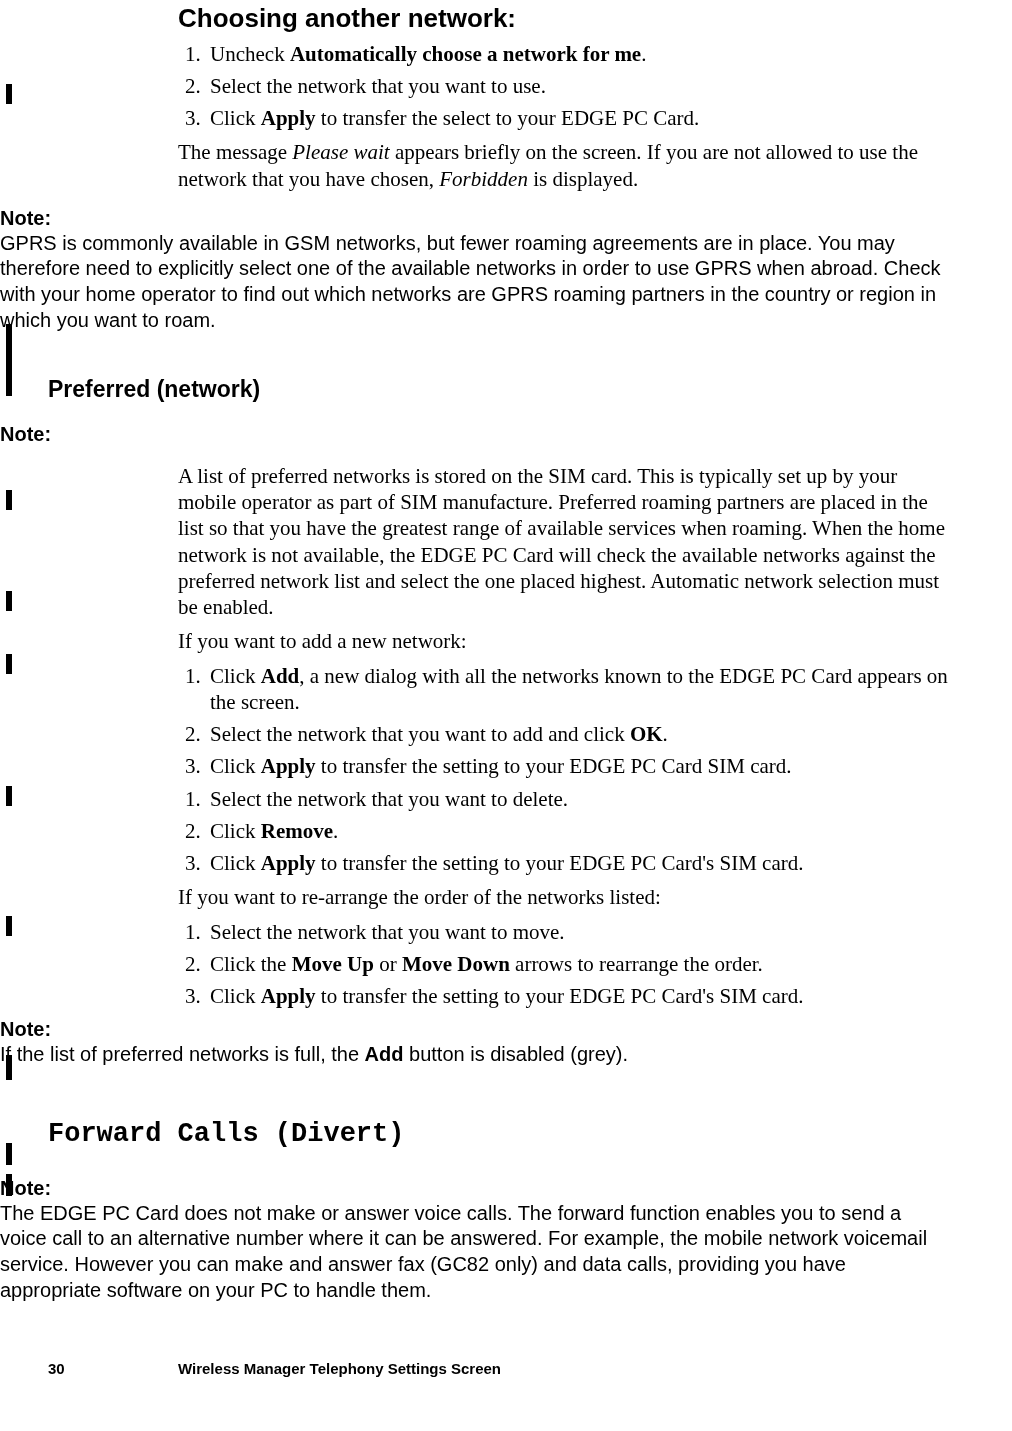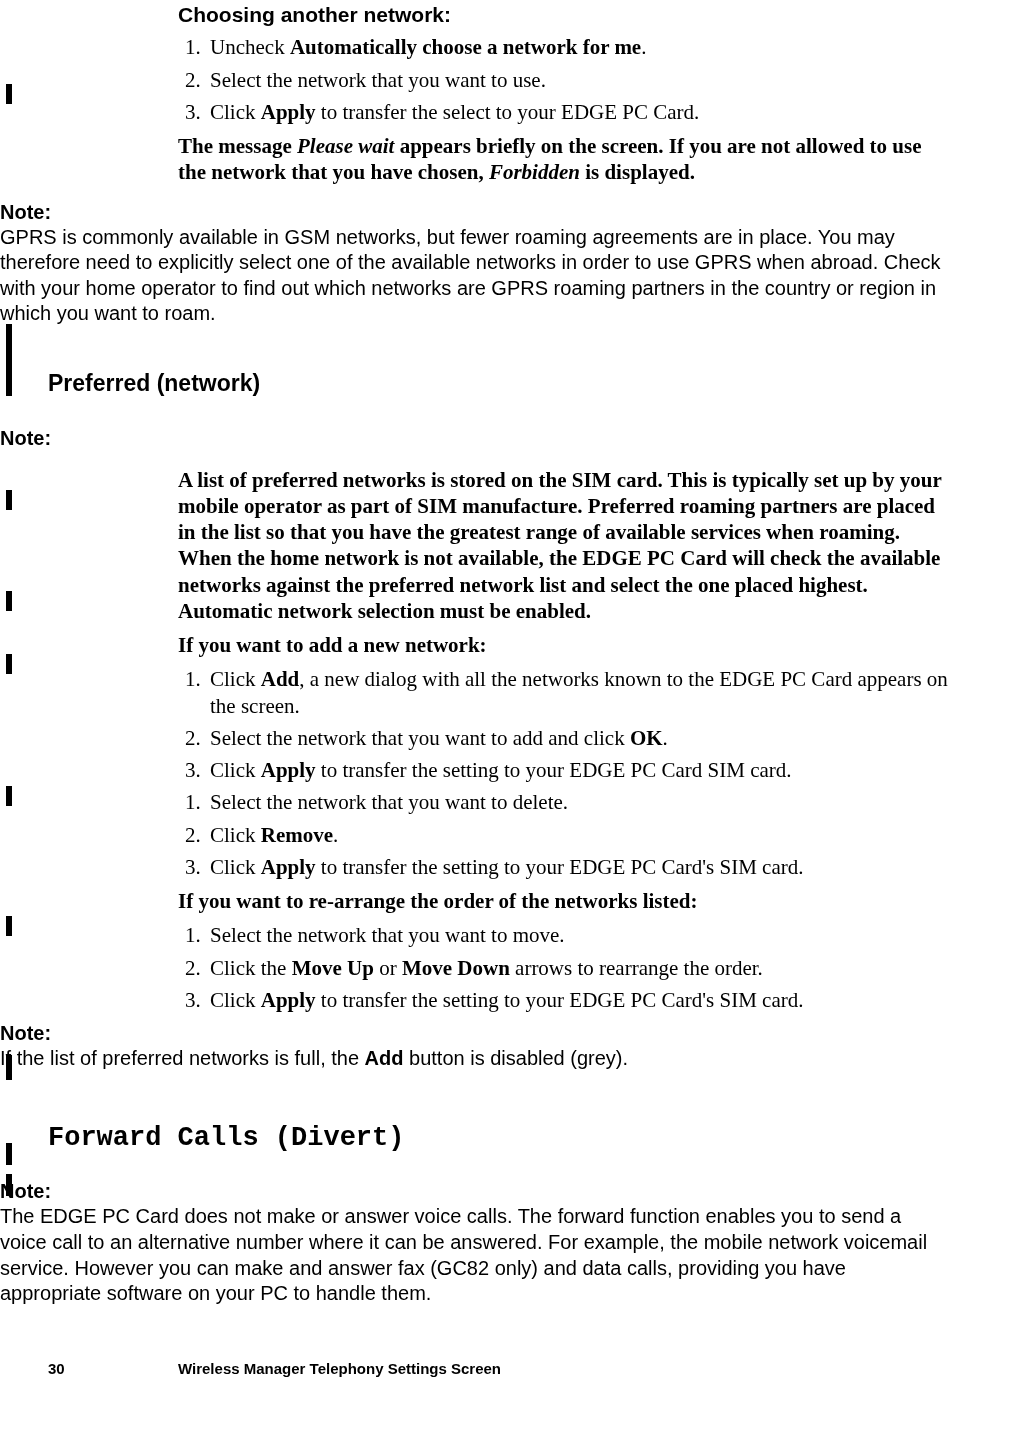--- a/index.html
+++ b/index.html
@@ -22,52 +22,51 @@
   .col-text {
     margin-left: 178px;
     margin-right: 60px;
   }
   .col-note {
     margin-right: 60px;
   }
   .h4 {
     font-family: Arial, Helvetica, sans-serif;
     font-weight: bold;
-    font-size: 21px;
+    font-size: 26px;
     margin-top: 0;
     margin-bottom: 6px;
   }
   .h3 {
     font-family: Arial, Helvetica, sans-serif;
     font-weight: bold;
     font-size: 23px;
     margin-left: 48px;
     margin-top: 42px;
-    margin-bottom: 28px;
+    margin-bottom: 18px;
   }
   .h2 {
     font-family: Liberation Mono, monospace;
     font-weight: bold;
     font-size: 27px;
     margin-left: 48px;
     margin-top: 50px;
     margin-bottom: 24px;
   }
   ol.steps {
     list-style: decimal;
     padding-left: 28px;
     margin: 0 0 6px 0;
   }
   ol.steps li {
     padding-left: 4px;
     margin-bottom: 6px;
   }
   p.body {
     margin: 8px 0 8px 0;
-    font-weight: bold;
   }
   .note-label {
     font-family: Arial, Helvetica, sans-serif;
     font-weight: bold;
     font-size: 20px;
     margin-bottom: 0;
     margin-top: 14px;
   }
   .note-body {
     font-family: Arial, Helvetica, sans-serif;

